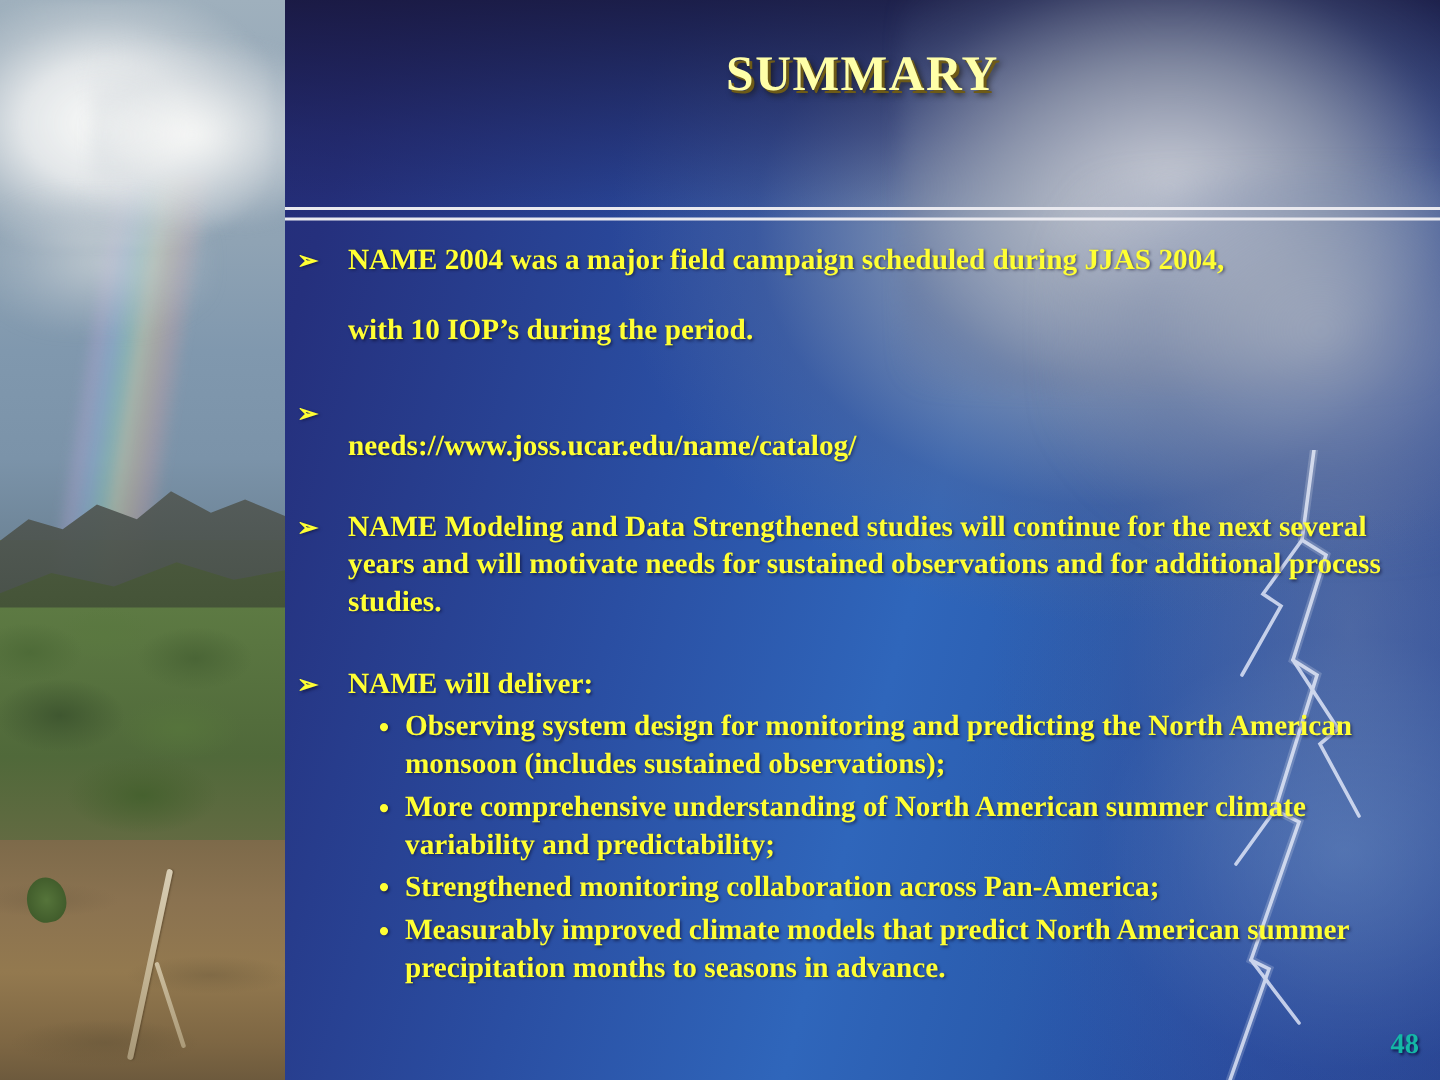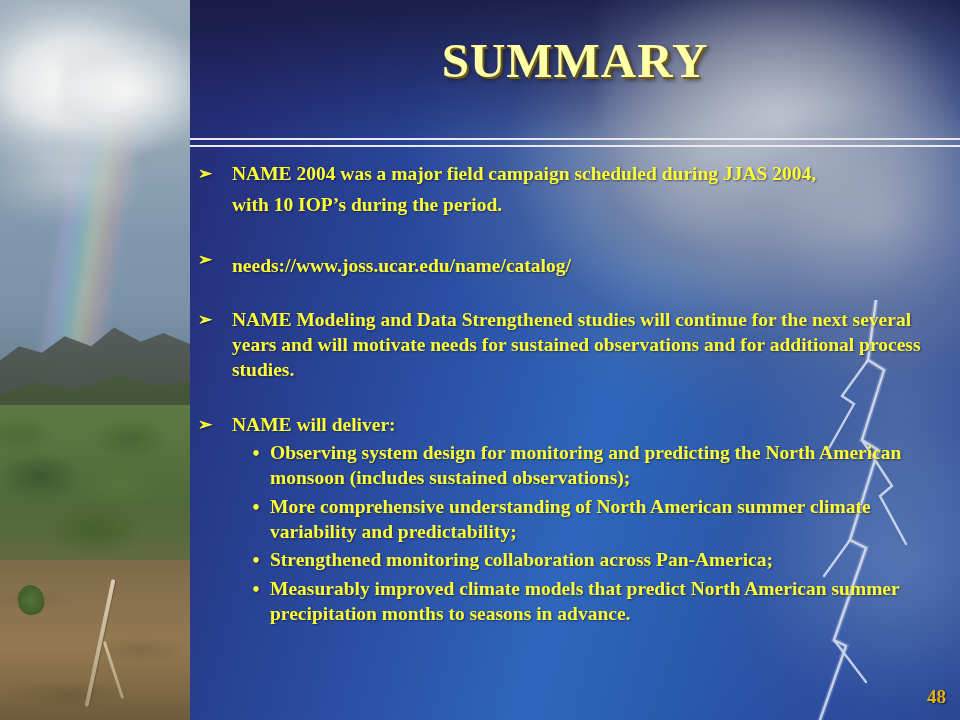--- a/index.html
+++ b/index.html
@@ -165,21 +165,21 @@
   }
 
   
   .title {
     position: absolute;
     left: 190px; top: 32px;
     width: 770px;
     text-align: center;
     font-family: "Liberation Serif", serif;
     font-weight: bold;
-    font-size: 49px;
+    font-size: 33px;
     letter-spacing: 1px;
     color: #ffffa8;
     text-shadow:
       2px 2px 0 #6d5a17,
       3px 3px 4px rgba(20,15,0,0.65);
   }
 
   
   .rule {
     position: absolute;
@@ -213,21 +213,21 @@
   .lvl1 .marker {
     width: 34px;
     flex: 0 0 34px;
     font-size: 17px;
     line-height: 1.32;
     padding-top: 1px;
   }
   .lvl1 .text {
     flex: 1;
   }
-  .lvl1 .text .line2 { display: block; margin-top: 6px; }
+  .lvl1 .text .line2 { display: block; margin-top: 22px; }
   .sub-list {
     margin: 2px 0 0 0;
     padding: 0;
     list-style: none;
   }
   .sub-item {
     display: flex;
     align-items: flex-start;
     margin-top: 4px;
   }
@@ -243,21 +243,21 @@
     padding-right: 14px;
     font-family: Liberation Serif, serif;
   }
   .group4 .sub-list { margin-left: 10px; }
 
   
   .slide-number {
     position: absolute;
     right: 14px;
     bottom: 12px;
-    color: #eab308;
+    color: #14b8a6;
     font-family: "Liberation Serif", serif;
     font-weight: bold;
     font-size: 19px;
     text-shadow: 1px 1px 2px rgba(0,0,40,0.7);
   }
 </style>
 </head>
 <body>
 
 <div class="slide">

